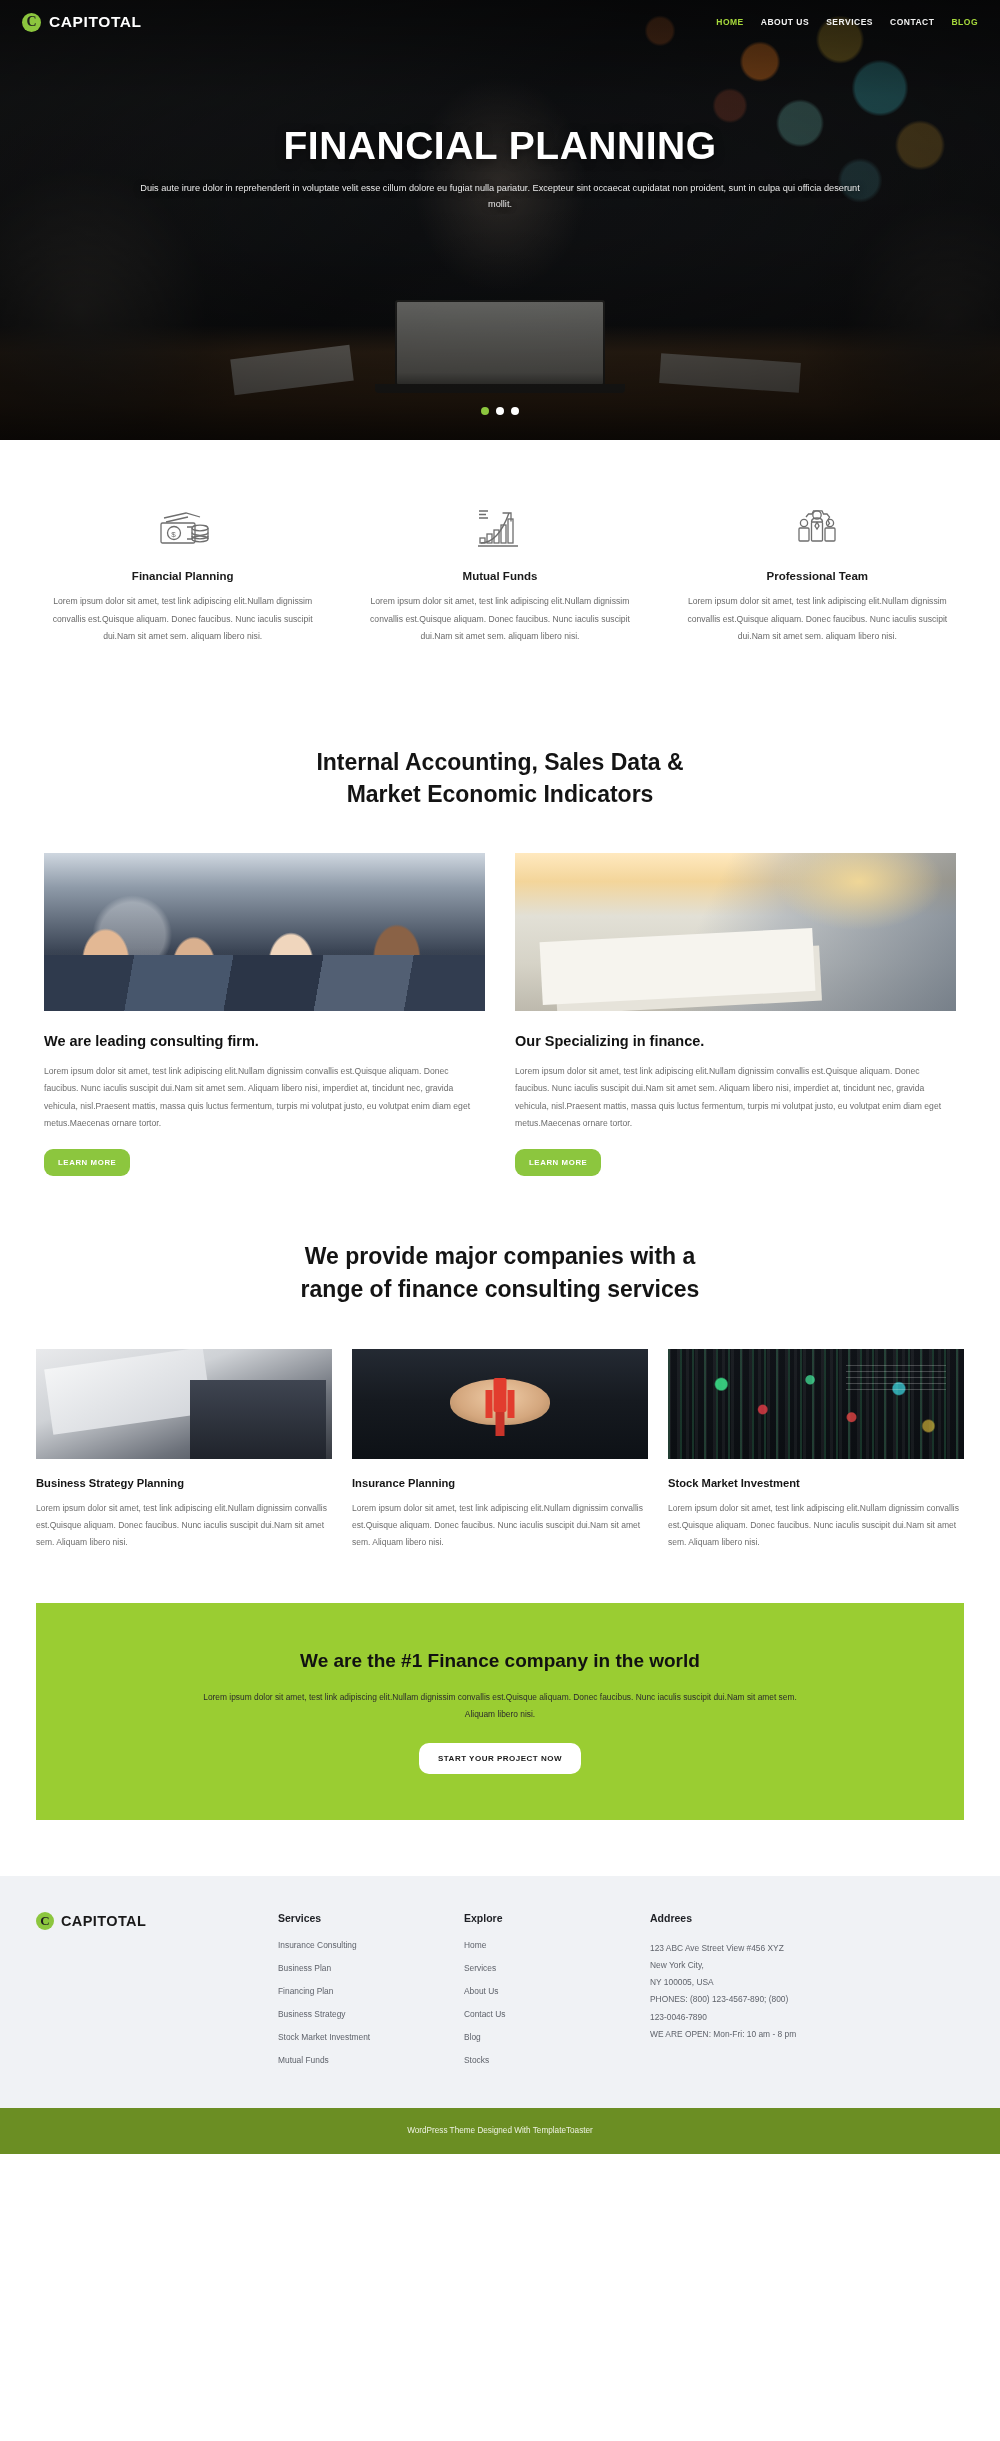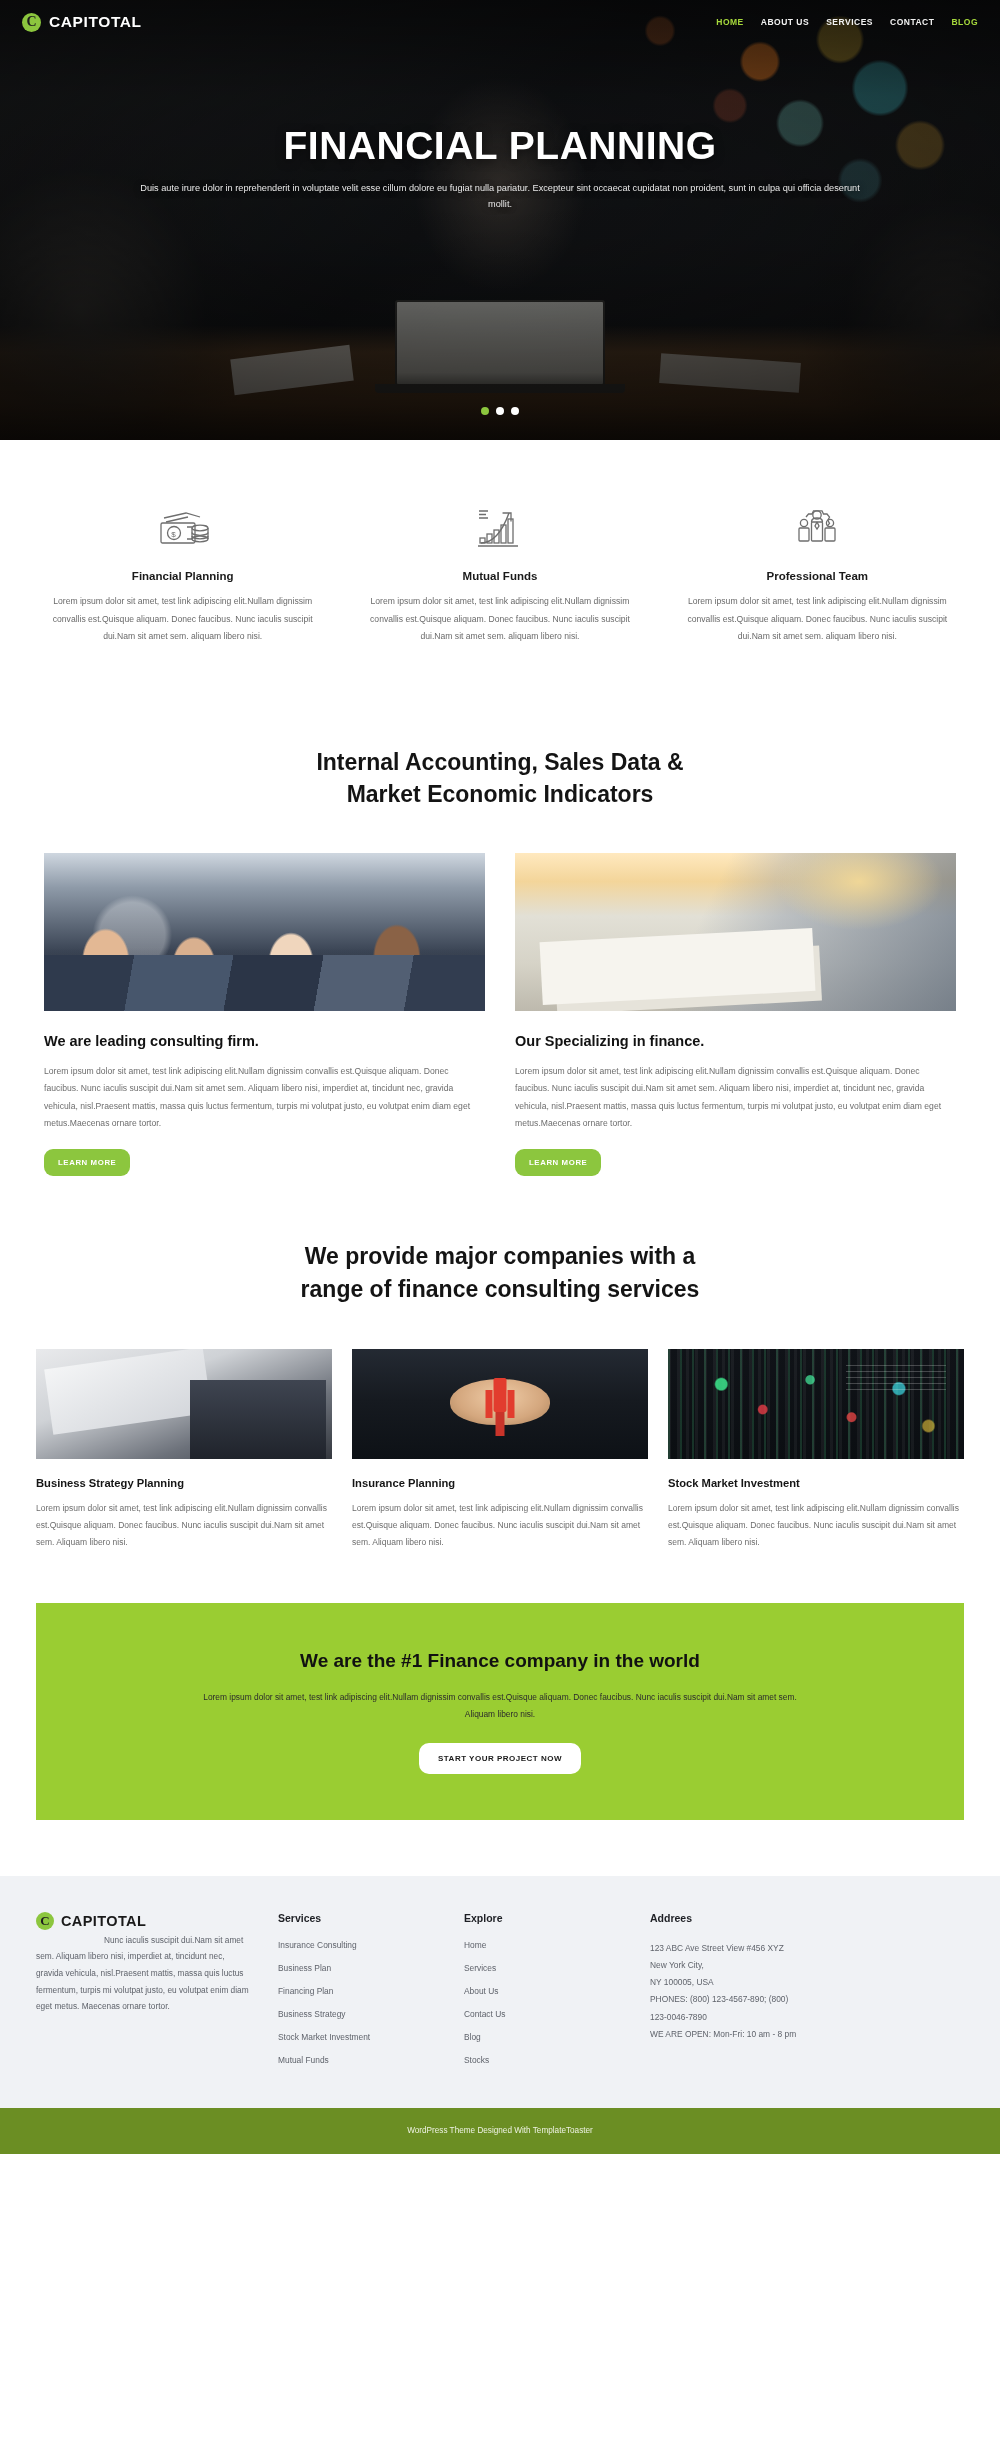--- a/index.html
+++ b/index.html
@@ -416,21 +416,20 @@
     <button class="cta-btn">START YOUR PROJECT NOW</button>
   </section>
 </div>
 
 <footer class="footer">
   <div class="f-brand">
     <div class="f-logo">
       <span class="f-mark">C</span>
       <span class="f-name">CAPITOTAL</span>
     </div>
-    <p class="f-about">Nunc iaculis suscipit dui.Nam sit amet sem. Aliquam libero nisi, imperdiet at, tincidunt nec, gravida vehicula, nisl.Praesent mattis, massa quis luctus fermentum, turpis mi volutpat justo, eu volutpat enim diam eget metus. Maecenas ornare tortor.</p>
   </div>
 
   <div class="f-col">
     <h4 class="f-head">Services</h4>
     <a class="f-link">Insurance Consulting</a>
     <a class="f-link">Business Plan</a>
     <a class="f-link">Financing Plan</a>
     <a class="f-link">Business Strategy</a>
     <a class="f-link">Stock Market Investment</a>
     <a class="f-link">Mutual Funds</a>

